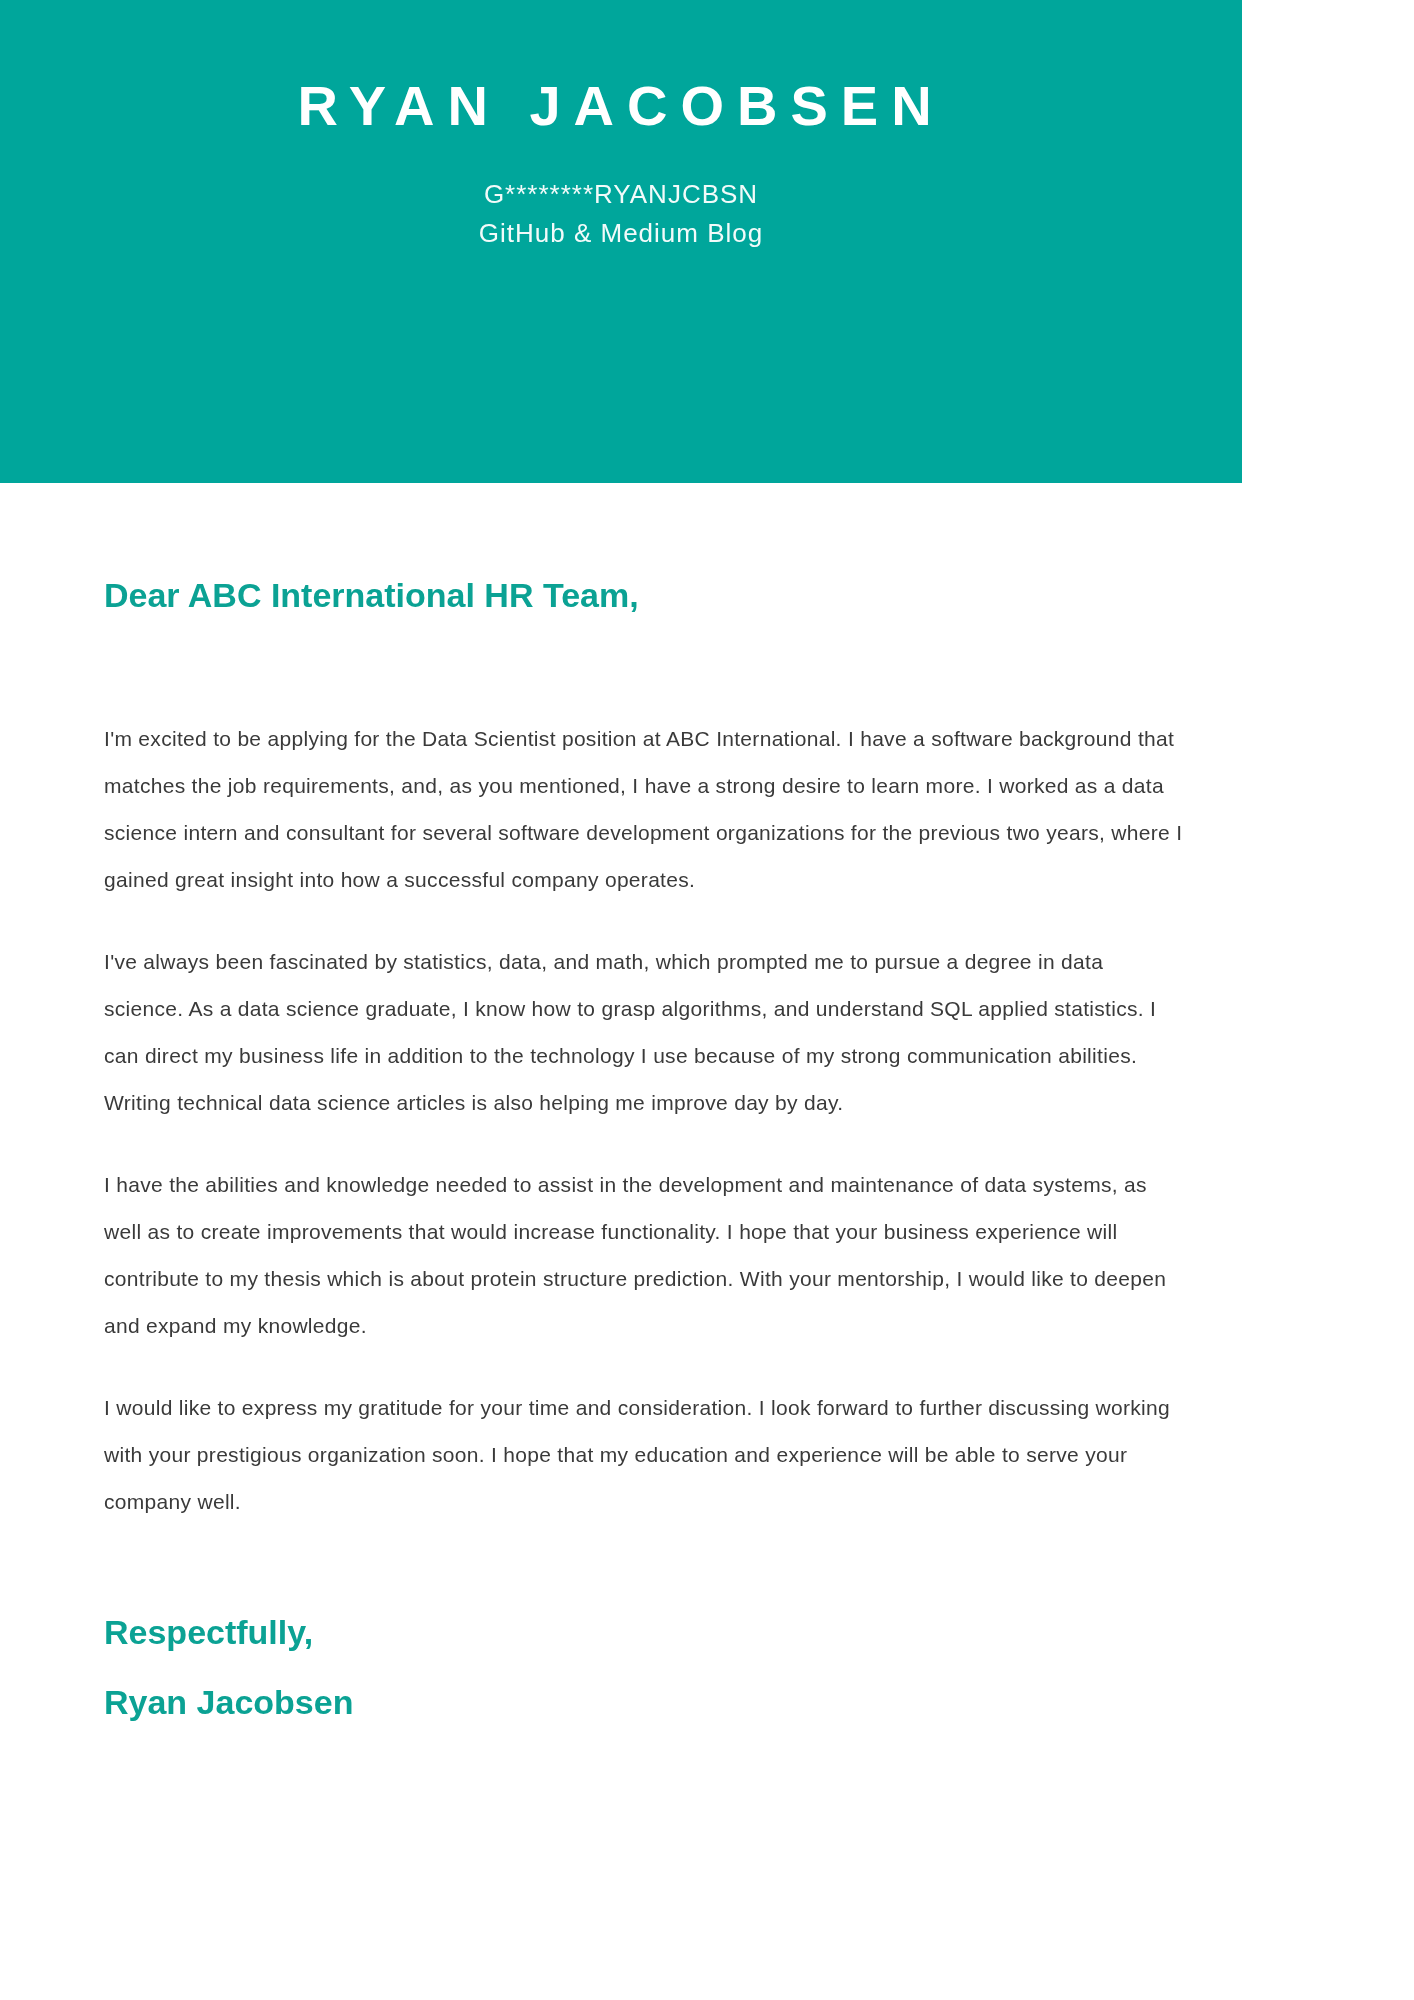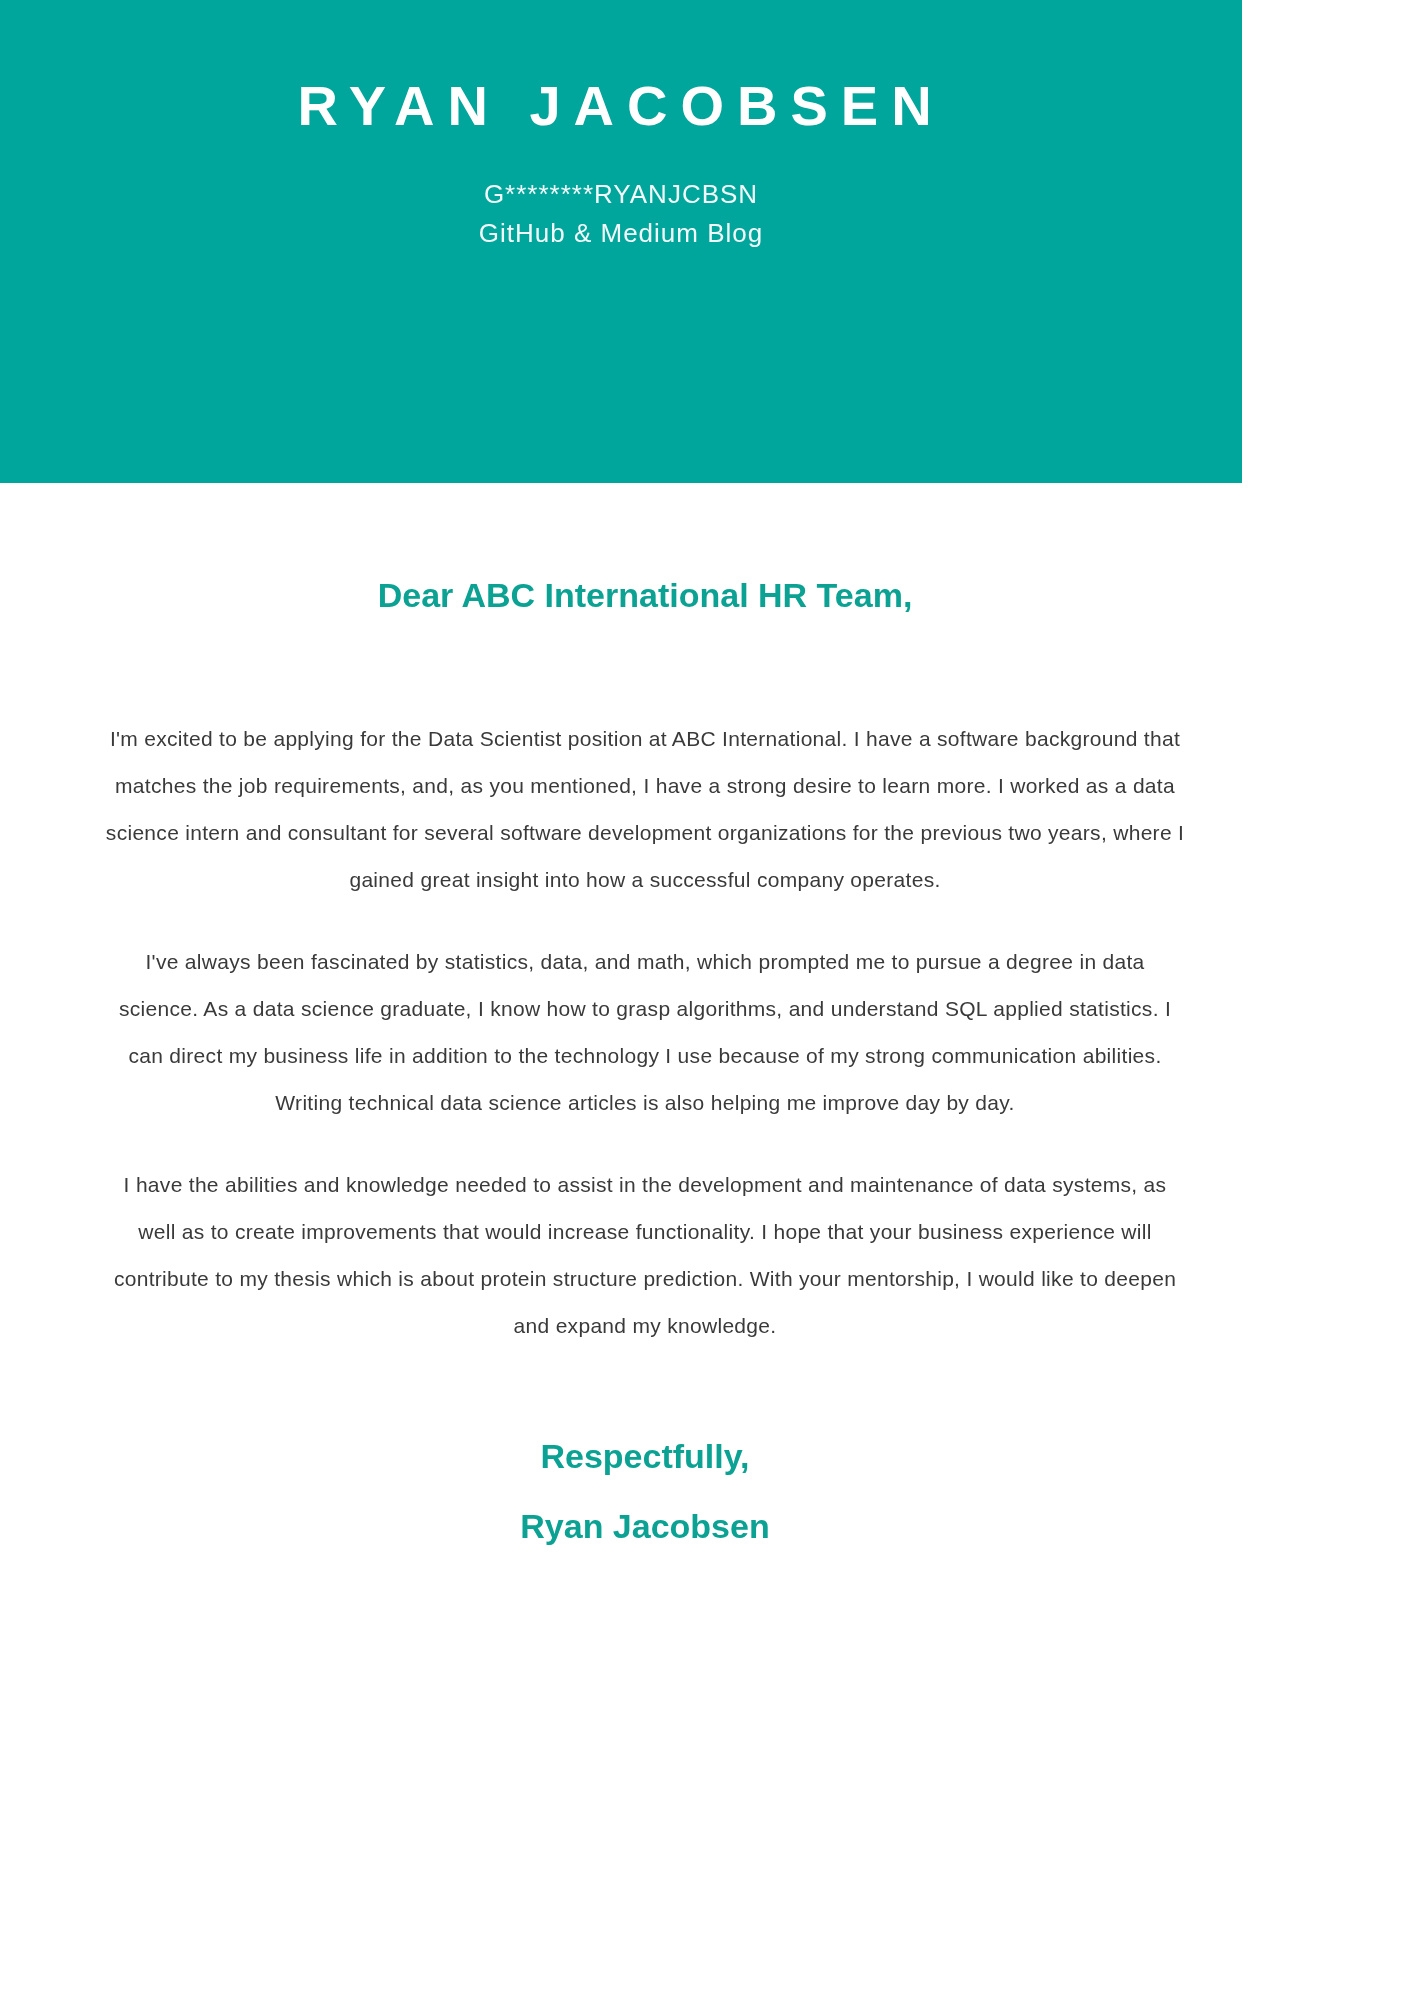--- a/index.html
+++ b/index.html
@@ -40,21 +40,20 @@
   .contact-block {
     margin-top: 36px;
     font-size: 26px;
     font-weight: 400;
     line-height: 39px;
     letter-spacing: 1px;
     color: #f2fbfa;
   }
   .letter-body {
     padding: 92px 56px 0 104px;
-    text-align: center;
   }
   .greeting {
     color: var(--accent, #0ba294);
     font-size: 34px;
     font-weight: 700;
     line-height: 40px;
     margin-bottom: 100px;
   }
   .para {
     color: var(--body-text, #3a3a3a);
@@ -90,18 +89,19 @@
       <div class="contact-line">GitHub &amp; Medium Blog</div>
     </div>
   </div>
 
   <div class="letter-body">
     <div class="greeting">Dear ABC International HR Team,</div>
 
     <p class="para">I'm excited to be applying for the Data Scientist position at ABC International. I have a software background that matches the job requirements, and, as you mentioned, I have a strong desire to learn more. I worked as a data science intern and consultant for several software development organizations for the previous two years, where I gained great insight into how a successful company operates.</p>
     <p class="para">I've always been fascinated by statistics, data, and math, which prompted me to pursue a degree in data science. As a data science graduate, I know how to grasp algorithms, and understand SQL applied statistics. I can direct my business life in addition to the technology I use because of my strong communication abilities. Writing technical data science articles is also helping me improve day by day.</p>
     <p class="para">I have the abilities and knowledge needed to assist in the development and maintenance of data systems, as well as to create improvements that would increase functionality. I hope that your business experience will contribute to my thesis which is about protein structure prediction. With your mentorship, I would like to deepen and expand my knowledge.</p>
+    <p class="para">I would like to express my gratitude for your time and consideration. I look forward to further discussing working with your prestigious organization soon. I hope that my education and experience will be able to serve your company well.</p>
 
     <div class="closing">Respectfully,</div>
     <div class="signature">Ryan Jacobsen</div>
   </div>
 
 </div>
 
 </body></html>

